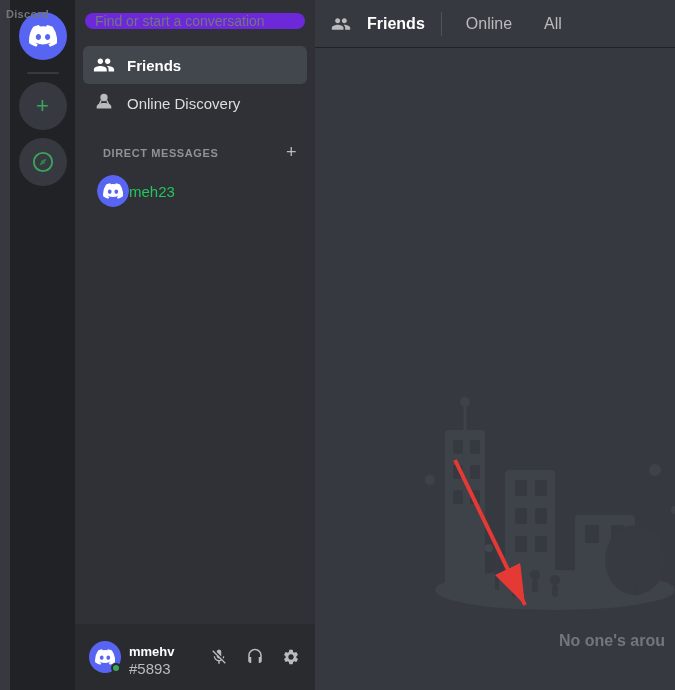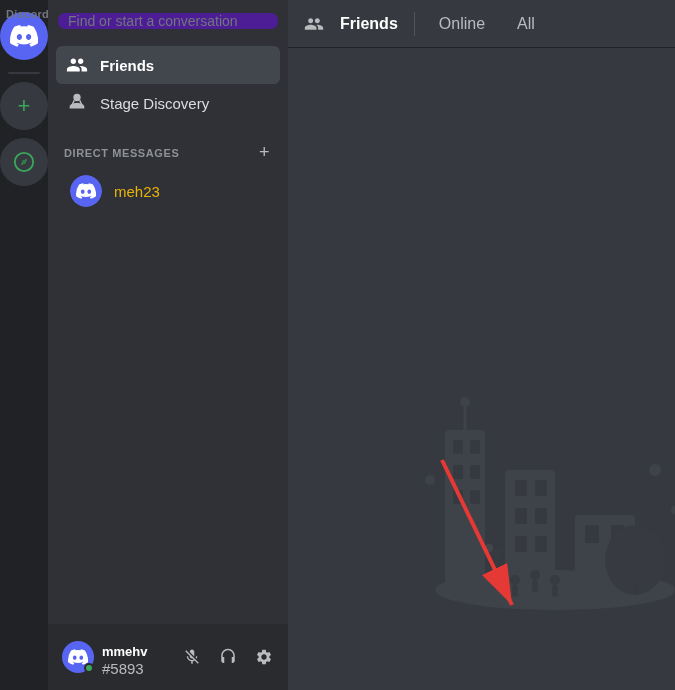--- a/index.html
+++ b/index.html
@@ -9,28 +9,29 @@
       height: 690px;
       overflow: hidden;
       font-family: 'Segoe UI', Arial, sans-serif;
       background: #36393f;
       display: flex;
       flex-direction: row;
     }
 
     
     .server-sidebar {
-      width: 48px;
+      width: 65px;
       background: #202225;
       display: flex;
       flex-direction: column;
       align-items: center;
       padding-top: 12px;
       gap: 8px;
       flex-shrink: 0;
+      margin-left: 10px;
     }
 
     .discord-logo-btn {
       width: 48px;
       height: 48px;
       background: #5865f2;
       border-radius: 50%;
       display: flex;
       align-items: center;
       justify-content: center;
@@ -80,23 +81,23 @@
       flex-shrink: 0;
     }
 
     .dm-sidebar-search {
       padding: 12px 10px;
       background: #2f3136;
     }
 
     .search-input {
       width: 100%;
-      background: #4c1d95;
+      background: #6d28d9;
       border: none;
-      border-radius: 7px;
+      border-radius: 13px;
       padding: 0 10px;
       color: #dcddde;
       font-size: 14px;
       outline: none;
     }
 
     .search-input::placeholder {
       color: #72767d;
     }
 
@@ -126,44 +127,43 @@
       height: 22px;
       display: flex;
       align-items: center;
       justify-content: center;
     }
 
     .dm-section-header {
       display: flex;
       align-items: center;
       justify-content: space-between;
-      padding: 16px 16px 4px 16px;
+      padding: 16px 16px 4px 28px;
       color: #8e9297;
       font-size: 11px;
       font-weight: 700;
       letter-spacing: 0.6px;
       text-transform: uppercase;
     }
 
     .dm-add-btn {
       cursor: pointer;
       color: #b9bbbe;
       font-size: 18px;
       font-weight: 300;
       padding: 0 2px;
     }
 
     .dm-user-item {
       display: flex;
       align-items: center;
-      gap: 12px;
       padding: 8px 10px 8px 14px;
       border-radius: 6px;
       cursor: pointer;
-      color: #eab308;
+      color: #22c55e;
       font-size: 15px;
       margin: 0 8px;
     }
 
     .user-avatar-img {
       width: 32px;
       height: 32px;
       border-radius: 50%;
       background: #36393f;
       display: flex;
@@ -400,21 +400,21 @@
     </div>
 
     <div class="nav-item">
       <span class="nav-icon">
         <svg width="22" height="22" viewBox="0 0 24 24" fill="#b9bbbe" xmlns="http://www.w3.org/2000/svg">
           <path d="M12 2a4 4 0 0 1 4 4 4 4 0 0 1-4 4 4 4 0 0 1-4-4 4 4 0 0 1 4-4m0 10c4.42 0 8 1.79 8 4v2H4v-2c0-2.21 3.58-4 8-4z"></path>
           <circle cx="12" cy="2" r="0"></circle>
           <path d="M9 9l-1 2.5A5 5 0 0 0 7 14M15 9l1 2.5A5 5 0 0 1 17 14" stroke="#b9bbbe" stroke-width="1.5" fill="none"></path>
         </svg>
       </span>
-      <span>Stage Discovery</span>
+      <span>Online Discovery</span>
     </div>
   </div>
 
   <div class="dm-section-header">
     <span>DIRECT MESSAGES</span>
     <span class="dm-add-btn">+</span>
   </div>
 
   <div class="dm-user-item">
     <div class="user-avatar-img">
@@ -523,20 +523,21 @@
       <circle cx="75" cy="230" r="5" fill="#4f545c"></circle>
 
       <circle cx="160" cy="330" r="5" fill="#3a3c42"></circle>
       <rect x="157" y="335" width="6" height="12" rx="3" fill="#3a3c42"></rect>
       <circle cx="180" cy="325" r="5" fill="#3a3c42"></circle>
       <rect x="177" y="330" width="6" height="12" rx="3" fill="#3a3c42"></rect>
       <circle cx="200" cy="330" r="5" fill="#3a3c42"></circle>
       <rect x="197" y="335" width="6" height="12" rx="3" fill="#3a3c42"></rect>
     </svg>
 
+    <span class="no-one-text">No one's arou</span>
 
     <svg class="red-arrow" width="120" height="180" xmlns="http://www.w3.org/2000/svg">
       <defs>
         <marker id="arrowhead" markerWidth="10" markerHeight="7" refX="10" refY="3.5" orient="auto">
           <polygon points="0 0, 10 3.5, 0 7" fill="#e53935"></polygon>
         </marker>
       </defs>
 
       <line x1="20" y1="10" x2="90" y2="155" stroke="#e53935" stroke-width="4" marker-end="url(#arrowhead)"></line>
     </svg>

